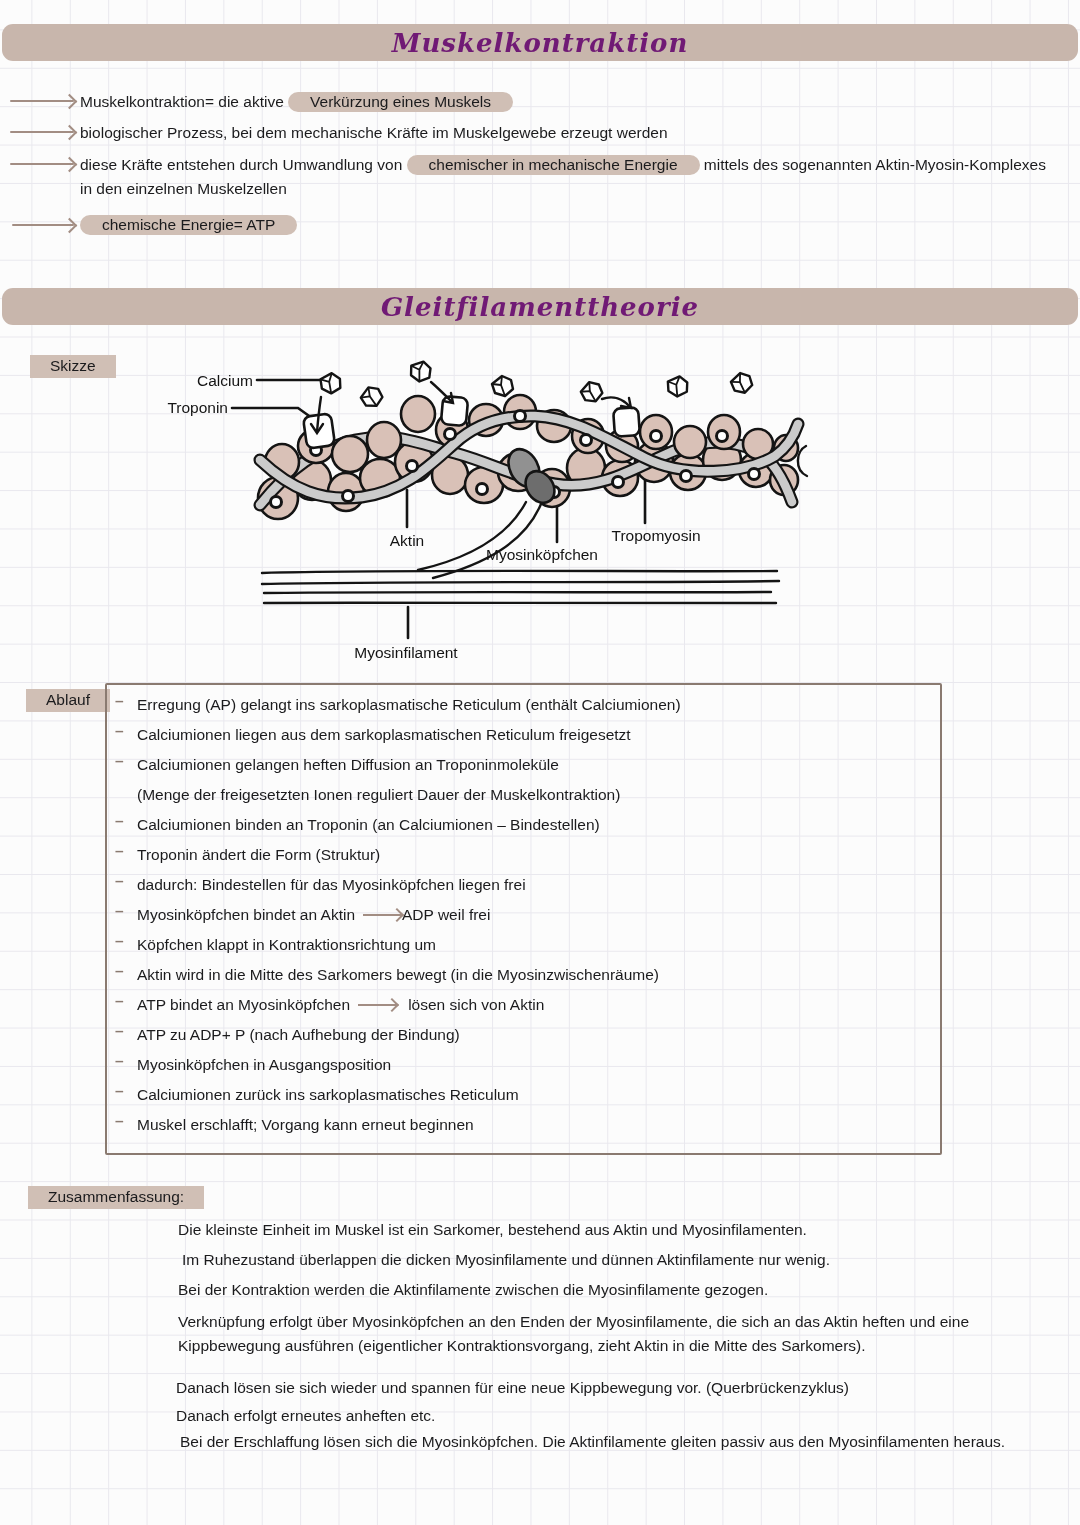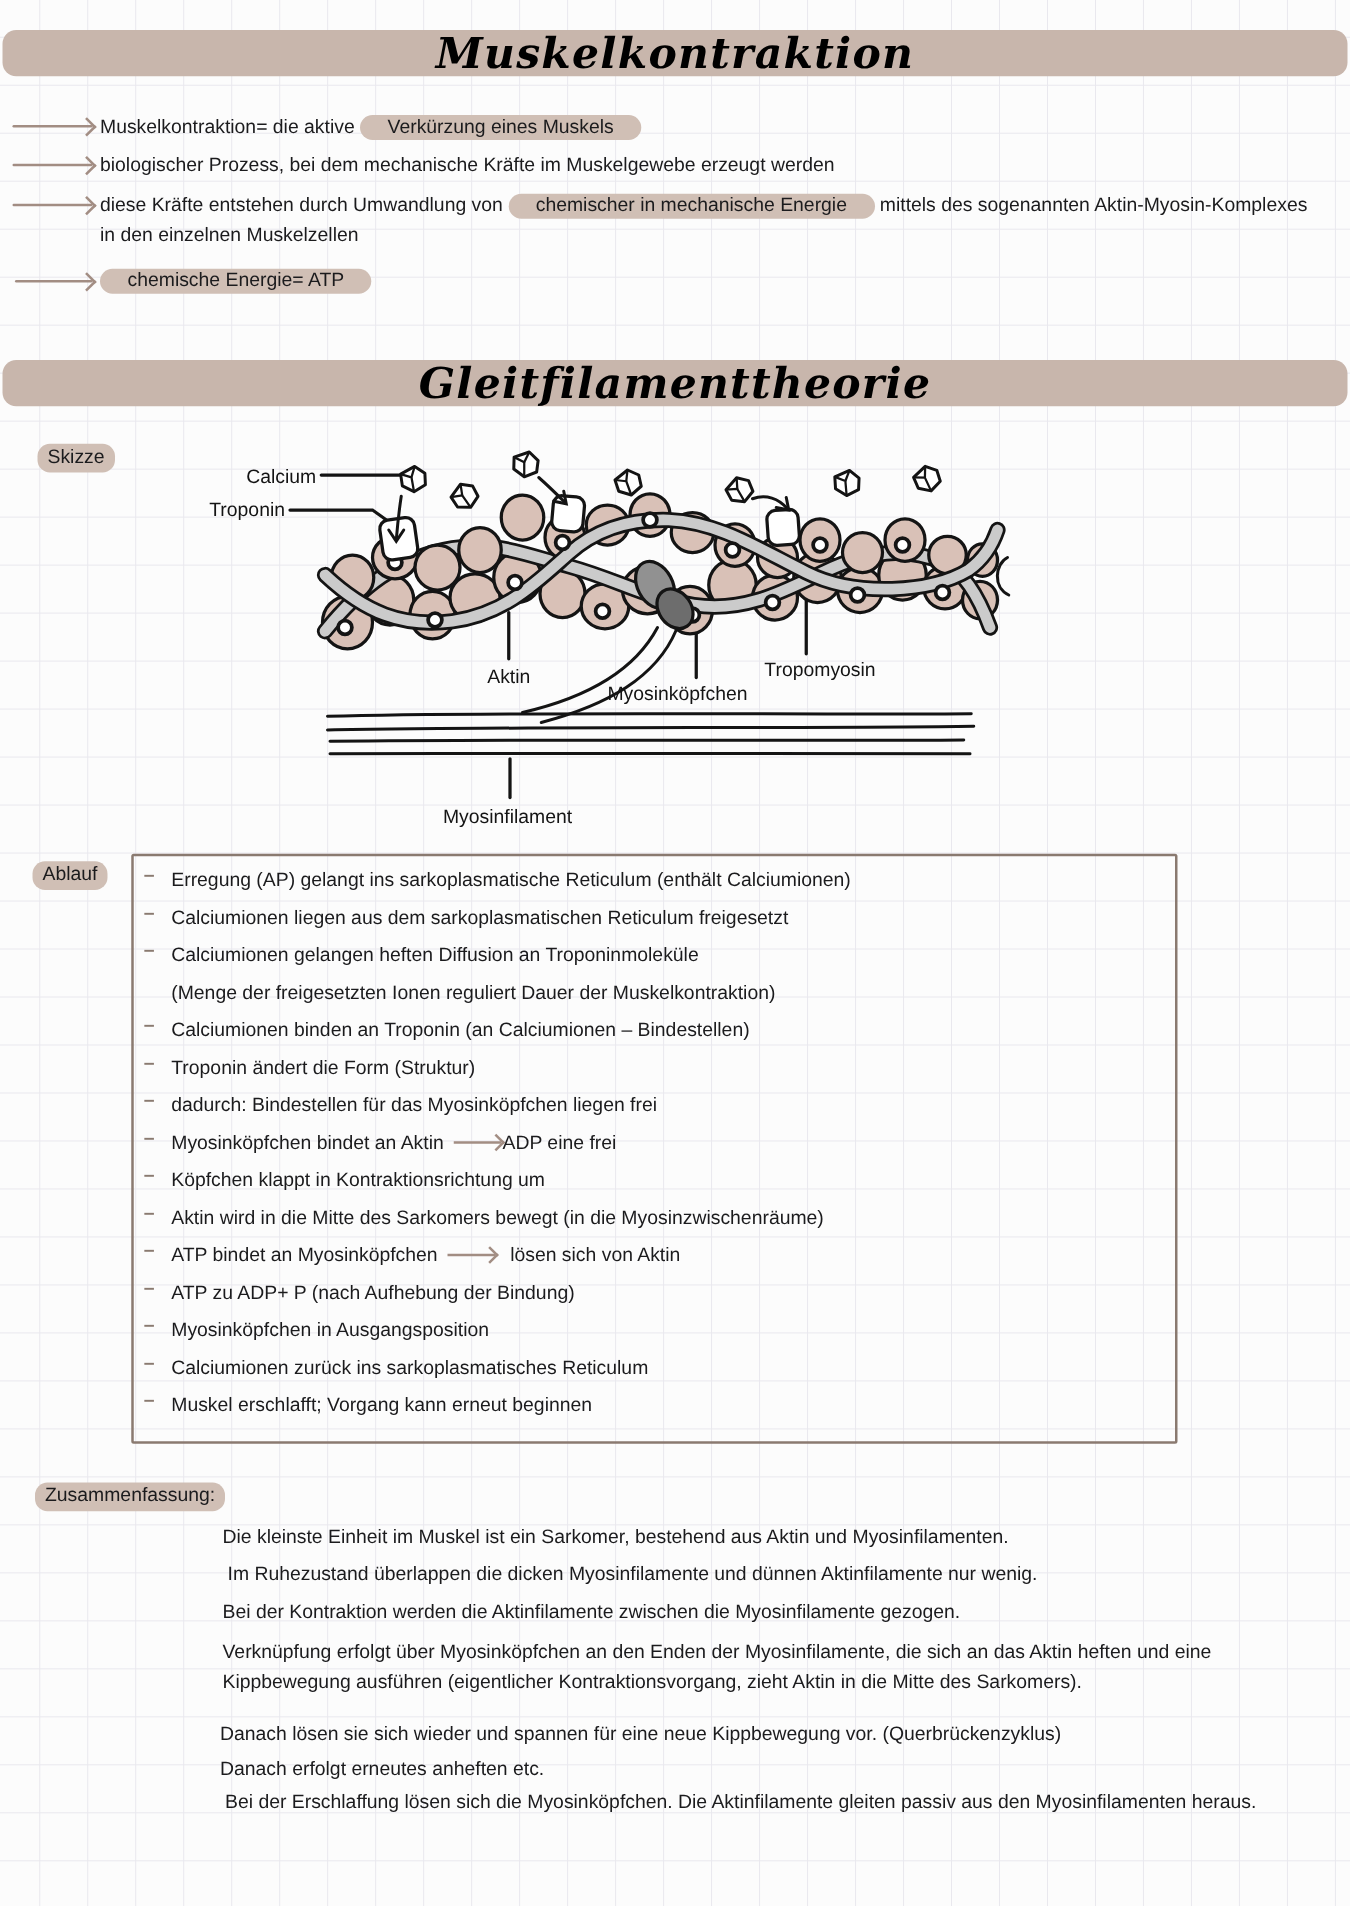--- a/index.html
+++ b/index.html
@@ -8,25 +8,25 @@
     background-color:#fcfcfc;
     background-image:linear-gradient(#e9e8ee 1px,transparent 1px),
                      linear-gradient(90deg,#e9e8ee 1px,transparent 1px);
     background-size:38.4px 38.4px;background-position:-7px -9px;
     font-family:"Liberation Sans","DejaVu Sans",sans-serif;
     color:#1b1b1d;font-size:15.5px;
   }
   .banner{position:absolute;left:2px;width:1076px;height:37px;background:#c8b6ac;
     border-radius:11px;display:flex;align-items:center;justify-content:center}
   .banner-text{font-family:"DejaVu Serif","Liberation Serif",serif;font-style:italic;
-    font-weight:bold;font-size:34px;color:#000000;letter-spacing:1px}
+    font-weight:bold;font-size:26px;color:#701a75;letter-spacing:1px}
   .tline{position:absolute;white-space:nowrap;line-height:21px}
   .hl{background:#d0bfb5;border-radius:10px;padding:1px 22px 2px}
-  .pill-label{position:absolute;white-space:nowrap;background:#d0bfb5;border-radius:10px;
-    padding:1px 8px 2px;line-height:20px}
+  .pill-label{position:absolute;white-space:nowrap;background:#d0bfb5;border-radius:0;
+    padding:1px 20px 2px;line-height:20px}
   .arrow{position:absolute;height:2px;background:#a28d83;border-radius:2px}
   .arrow::after{content:"";position:absolute;right:-1px;top:-4.5px;width:9px;height:9px;
     border-top:2px solid #a28d83;border-right:2px solid #a28d83;transform:rotate(45deg)}
   .iarrow{display:inline-block;position:relative;width:38px;height:2px;background:#a28d83;
     vertical-align:4px;margin:0 1px 0 8px}
   .iarrow::after{content:"";position:absolute;right:-1px;top:-4px;width:8px;height:8px;
     border-top:2px solid #a28d83;border-right:2px solid #a28d83;transform:rotate(45deg)}
   .iarrow.g{margin-right:12px}
   .ablauf-box{position:absolute;left:105px;top:683px;width:833px;height:468px;
     border:2px solid #8a7a70;border-radius:2px;background:transparent}
@@ -223,21 +223,21 @@
   <div class="pill-label" style="left:26px;top:689px">Ablauf</div>
   <div class="ablauf-box"></div>
   <ul class="ablauf-list">
     <li><span class="dash">–</span><span>Erregung (AP) gelangt ins sarkoplasmatische Reticulum (enthält Calciumionen)</span></li>
     <li><span class="dash">–</span><span>Calciumionen liegen aus dem sarkoplasmatischen Reticulum freigesetzt</span></li>
     <li><span class="dash">–</span><span>Calciumionen gelangen heften Diffusion an Troponinmoleküle</span></li>
     <li><span class="dash"></span><span>(Menge der freigesetzten Ionen reguliert Dauer der Muskelkontraktion)</span></li>
     <li><span class="dash">–</span><span>Calciumionen binden an Troponin (an Calciumionen – Bindestellen)</span></li>
     <li><span class="dash">–</span><span>Troponin ändert die Form (Struktur)</span></li>
     <li><span class="dash">–</span><span>dadurch: Bindestellen für das Myosinköpfchen liegen frei</span></li>
-    <li><span class="dash">–</span><span>Myosinköpfchen bindet an Aktin</span><span class="iarrow"></span><span>ADP eine frei</span></li>
+    <li><span class="dash">–</span><span>Myosinköpfchen bindet an Aktin</span><span class="iarrow"></span><span>ADP weil frei</span></li>
     <li><span class="dash">–</span><span>Köpfchen klappt in Kontraktionsrichtung um</span></li>
     <li><span class="dash">–</span><span>Aktin wird in die Mitte des Sarkomers bewegt (in die Myosinzwischenräume)</span></li>
     <li><span class="dash">–</span><span>ATP bindet an Myosinköpfchen</span><span class="iarrow g"></span><span>lösen sich von Aktin</span></li>
     <li><span class="dash">–</span><span>ATP zu ADP+ P (nach Aufhebung der Bindung)</span></li>
     <li><span class="dash">–</span><span>Myosinköpfchen in Ausgangsposition</span></li>
     <li><span class="dash">–</span><span>Calciumionen zurück ins sarkoplasmatisches Reticulum</span></li>
     <li><span class="dash">–</span><span>Muskel erschlafft; Vorgang kann erneut beginnen</span></li>
   </ul>
 
   <div class="pill-label" style="left:28px;top:1186px">Zusammenfassung:</div>

